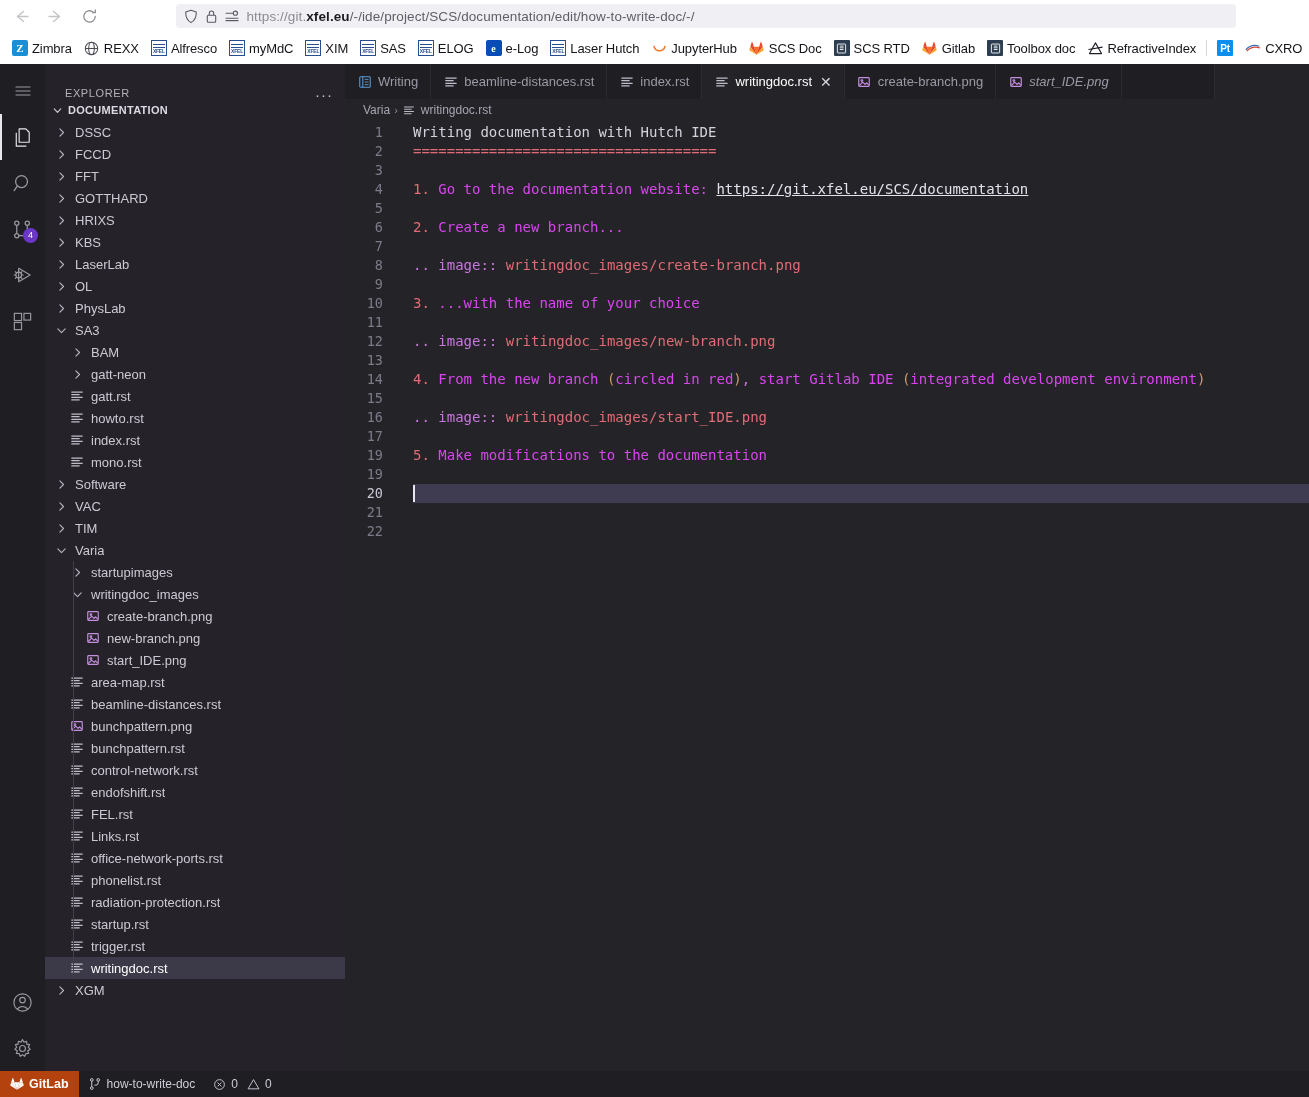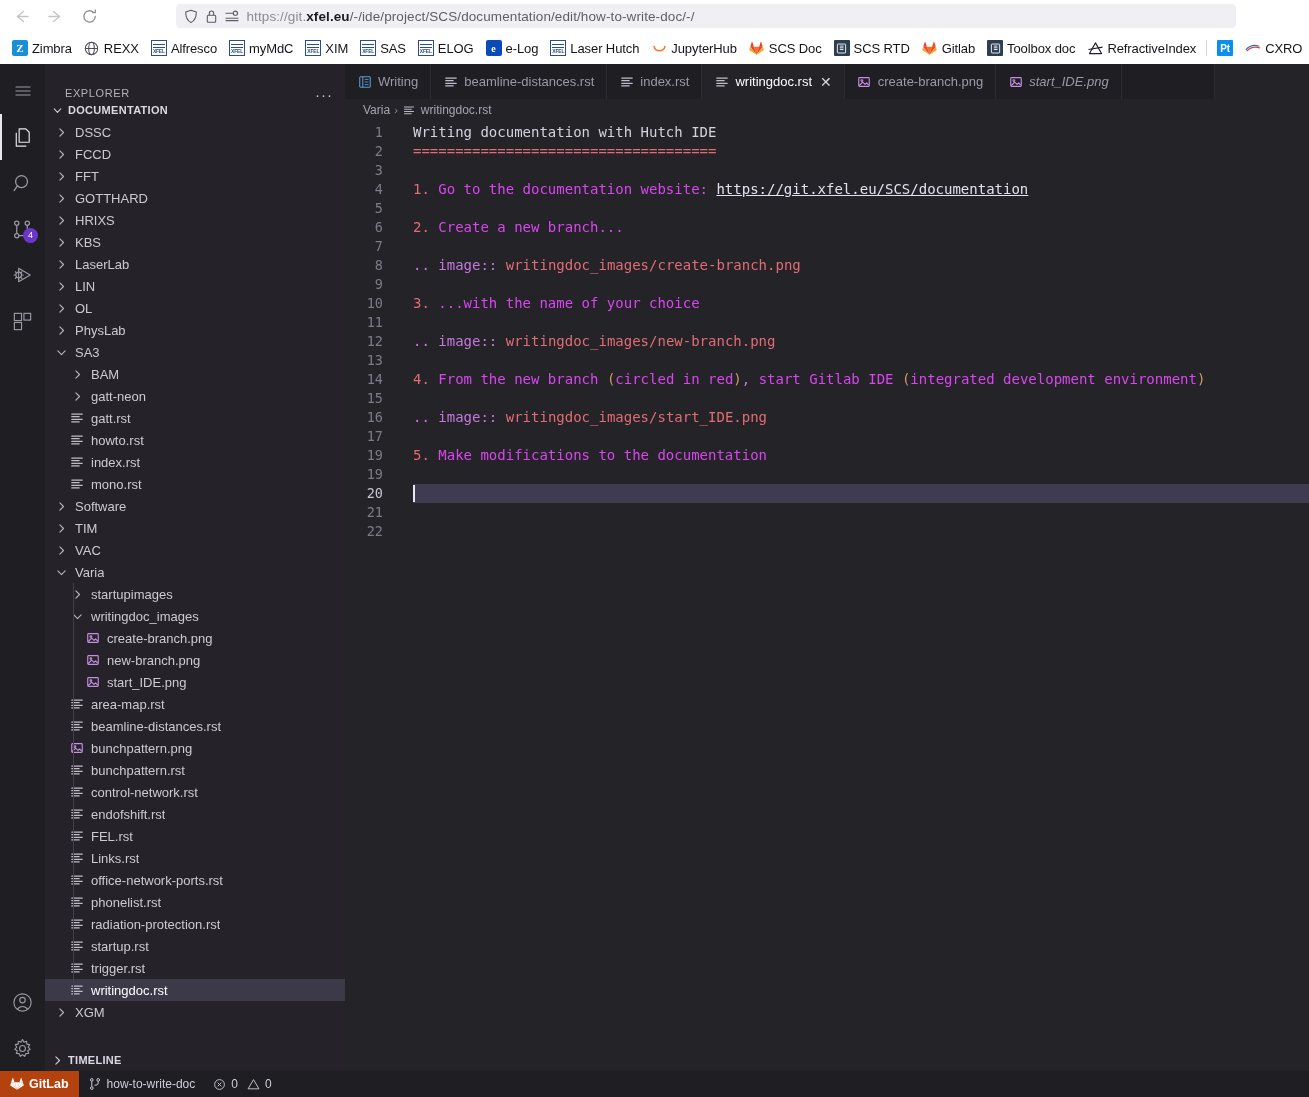--- a/index.html
+++ b/index.html
@@ -523,29 +523,20 @@
             </span>
             <span class="lbl">LaserLab</span>
           </div>
           <div class="row">
             <span style="width: 8px; flex: 0 0 auto;"></span>
             <span class="row-ic" style="color: rgb(182, 179, 192);">
               <svg width="13" height="13" viewBox="0 0 16 16" fill="none" stroke="currentColor" stroke-width="1.4">
                 <path d="M6 3.5 L10.5 8 L6 12.5" stroke-linecap="round" stroke-linejoin="round"></path>
               </svg>
             </span>
-            <span class="lbl">LIN</span>
-          </div>
-          <div class="row">
-            <span style="width: 8px; flex: 0 0 auto;"></span>
-            <span class="row-ic" style="color: rgb(182, 179, 192);">
-              <svg width="13" height="13" viewBox="0 0 16 16" fill="none" stroke="currentColor" stroke-width="1.4">
-                <path d="M6 3.5 L10.5 8 L6 12.5" stroke-linecap="round" stroke-linejoin="round"></path>
-              </svg>
-            </span>
             <span class="lbl">OL</span>
           </div>
           <div class="row">
             <span style="width: 8px; flex: 0 0 auto;"></span>
             <span class="row-ic" style="color: rgb(182, 179, 192);">
               <svg width="13" height="13" viewBox="0 0 16 16" fill="none" stroke="currentColor" stroke-width="1.4">
                 <path d="M6 3.5 L10.5 8 L6 12.5" stroke-linecap="round" stroke-linejoin="round"></path>
               </svg>
             </span>
             <span class="lbl">PhysLab</span>
@@ -622,30 +613,30 @@
             </span>
             <span class="lbl">Software</span>
           </div>
           <div class="row">
             <span style="width: 8px; flex: 0 0 auto;"></span>
             <span class="row-ic" style="color: rgb(182, 179, 192);">
               <svg width="13" height="13" viewBox="0 0 16 16" fill="none" stroke="currentColor" stroke-width="1.4">
                 <path d="M6 3.5 L10.5 8 L6 12.5" stroke-linecap="round" stroke-linejoin="round"></path>
               </svg>
             </span>
+            <span class="lbl">VAC</span>
+          </div>
+          <div class="row">
+            <span style="width: 8px; flex: 0 0 auto;"></span>
+            <span class="row-ic" style="color: rgb(182, 179, 192);">
+              <svg width="13" height="13" viewBox="0 0 16 16" fill="none" stroke="currentColor" stroke-width="1.4">
+                <path d="M6 3.5 L10.5 8 L6 12.5" stroke-linecap="round" stroke-linejoin="round"></path>
+              </svg>
+            </span>
             <span class="lbl">TIM</span>
-          </div>
-          <div class="row">
-            <span style="width: 8px; flex: 0 0 auto;"></span>
-            <span class="row-ic" style="color: rgb(182, 179, 192);">
-              <svg width="13" height="13" viewBox="0 0 16 16" fill="none" stroke="currentColor" stroke-width="1.4">
-                <path d="M6 3.5 L10.5 8 L6 12.5" stroke-linecap="round" stroke-linejoin="round"></path>
-              </svg>
-            </span>
-            <span class="lbl">VAC</span>
           </div>
           <div class="row">
             <span style="width: 8px; flex: 0 0 auto;"></span>
             <span class="row-ic" style="color: rgb(182, 179, 192);">
               <svg width="13" height="13" viewBox="0 0 16 16" fill="none" stroke="currentColor" stroke-width="1.4">
                 <path d="M3.5 6 L8 10.5 L12.5 6" stroke-linecap="round" stroke-linejoin="round"></path>
               </svg>
             </span>
             <span class="lbl">Varia</span>
           </div>
@@ -852,28 +843,20 @@
             <span class="row-ic" style="color: rgb(182, 179, 192);">
               <svg width="13" height="13" viewBox="0 0 16 16" fill="none" stroke="currentColor" stroke-width="1.4">
                 <path d="M6 3.5 L10.5 8 L6 12.5" stroke-linecap="round" stroke-linejoin="round"></path>
               </svg>
             </span>
             <span class="lbl">XGM</span>
           </div>
         </div>
 
       <div id="sidebar-bottom">
-          <div class="section-head">
-            <span class="twisty">
-              <svg width="13" height="13" viewBox="0 0 16 16" fill="none" stroke="currentColor" stroke-width="1.4">
-                <path d="M6 3.5 L10.5 8 L6 12.5" stroke-linecap="round" stroke-linejoin="round"></path>
-              </svg>
-            </span>
-            <span>TIMELINE</span>
-          </div>
         </div>
     </div>
 
     <div id="editor-area">
       <div id="tabs">
           <div class="tab">
             <span class="tab-ic">
               <svg width="14" height="14" viewBox="0 0 16 16" fill="none" stroke="#5b9bd5" stroke-width="1.2">
                 <rect x="2" y="2" width="12" height="12" rx="1"></rect>
                 <path d="M5.5 2 V14"></path>

